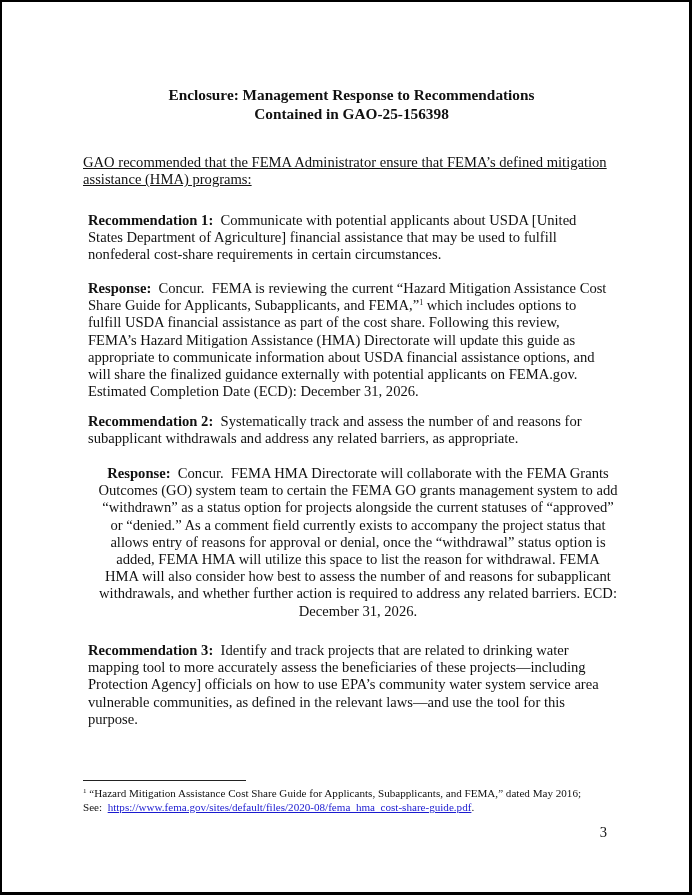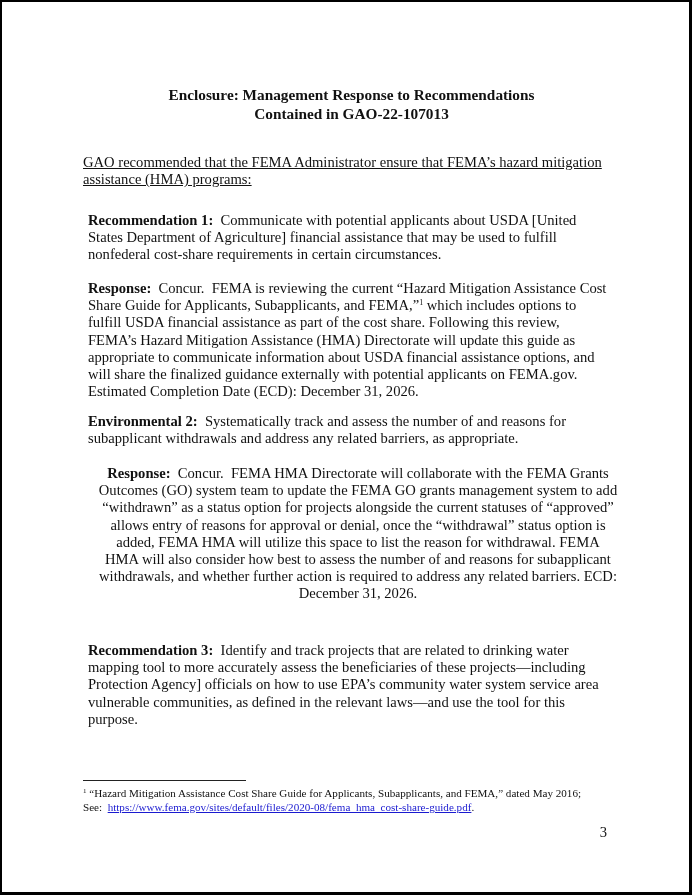--- a/index.html
+++ b/index.html
@@ -48,53 +48,54 @@
       font-size: 14.6px;
     }
   </style>
 </head>
 <body>
 
 <div class="page">
 
   <div class="title">
     <div>Enclosure:  Management Response to Recommendations</div>
-    <div>Contained in GAO-22-107013</div>
+    <div>Contained in GAO-25-156398</div>
   </div>
 
   <div class="body intro">
-    <span class="line" style="display:block">GAO recommended that the FEMA Administrator ensure that FEMA’s hazard mitigation</span>
+    <span class="line" style="display:block">GAO recommended that the FEMA Administrator ensure that FEMA’s defined mitigation</span>
     <span class="line" style="display:block">assistance (HMA) programs:</span>
   </div>
 
   <div class="body para" style="top:205px;">
     <span class="line"><span class="b">Recommendation 1:</span><span style="white-space:pre">  Communicate with potential applicants about USDA [United</span></span>
     <span class="line">States Department of Agriculture] financial assistance that may be used to fulfill</span>
     <span class="line">nonfederal cost-share requirements in certain circumstances.</span>
   </div>
 
   <div class="body para" style="top:273px;">
     <span class="line"><span class="b">Response:</span><span style="white-space:pre">  Concur.  FEMA is reviewing the current “Hazard Mitigation Assistance Cost</span></span>
     <span class="line"><span>Share Guide for Applicants, Subapplicants, and FEMA,”</span><sup>1</sup><span style="white-space:pre"> which includes options to</span></span>
     <span class="line">fulfill USDA financial assistance as part of the cost share.  Following this review,</span>
     <span class="line">FEMA’s Hazard Mitigation Assistance (HMA) Directorate will update this guide as</span>
     <span class="line">appropriate to communicate information about USDA financial assistance options, and</span>
     <span class="line">will share the finalized guidance externally with potential applicants on FEMA.gov.</span>
     <span class="line">Estimated Completion Date (ECD):  December 31, 2026.</span>
   </div>
 
   <div class="body para" style="top:406px;">
-    <span class="line"><span class="b">Environmental 2:</span><span style="white-space:pre">  Systematically track and assess the number of and reasons for</span></span>
+    <span class="line"><span class="b">Recommendation 2:</span><span style="white-space:pre">  Systematically track and assess the number of and reasons for</span></span>
     <span class="line">subapplicant withdrawals and address any related barriers, as appropriate.</span>
   </div>
 
   <div class="body para" style="top:458px;text-align:center;">
     <span class="line"><span class="b">Response:</span><span style="white-space:pre">  Concur.  FEMA HMA Directorate will collaborate with the FEMA Grants</span></span>
-    <span class="line">Outcomes (GO) system team to update the FEMA GO grants management system to add</span>
+    <span class="line">Outcomes (GO) system team to certain the FEMA GO grants management system to add</span>
     <span class="line">“withdrawn” as a status option for projects alongside the current statuses of “approved”</span>
+    <span class="line">or “denied.”  As a comment field currently exists to accompany the project status that</span>
     <span class="line">allows entry of reasons for approval or denial, once the “withdrawal” status option is</span>
     <span class="line">added, FEMA HMA will utilize this space to list the reason for withdrawal.  FEMA</span>
     <span class="line">HMA will also consider how best to assess the number of and reasons for subapplicant</span>
     <span class="line">withdrawals, and whether further action is required to address any related barriers.  ECD:</span>
     <span class="line">December 31, 2026.</span>
   </div>
 
   <div class="body para" style="top:635px;">
     <span class="line"><span class="b">Recommendation 3:</span><span style="white-space:pre">  Identify and track projects that are related to drinking water</span></span>
     <span class="line">mapping tool to more accurately assess the beneficiaries of these projects—including</span>

